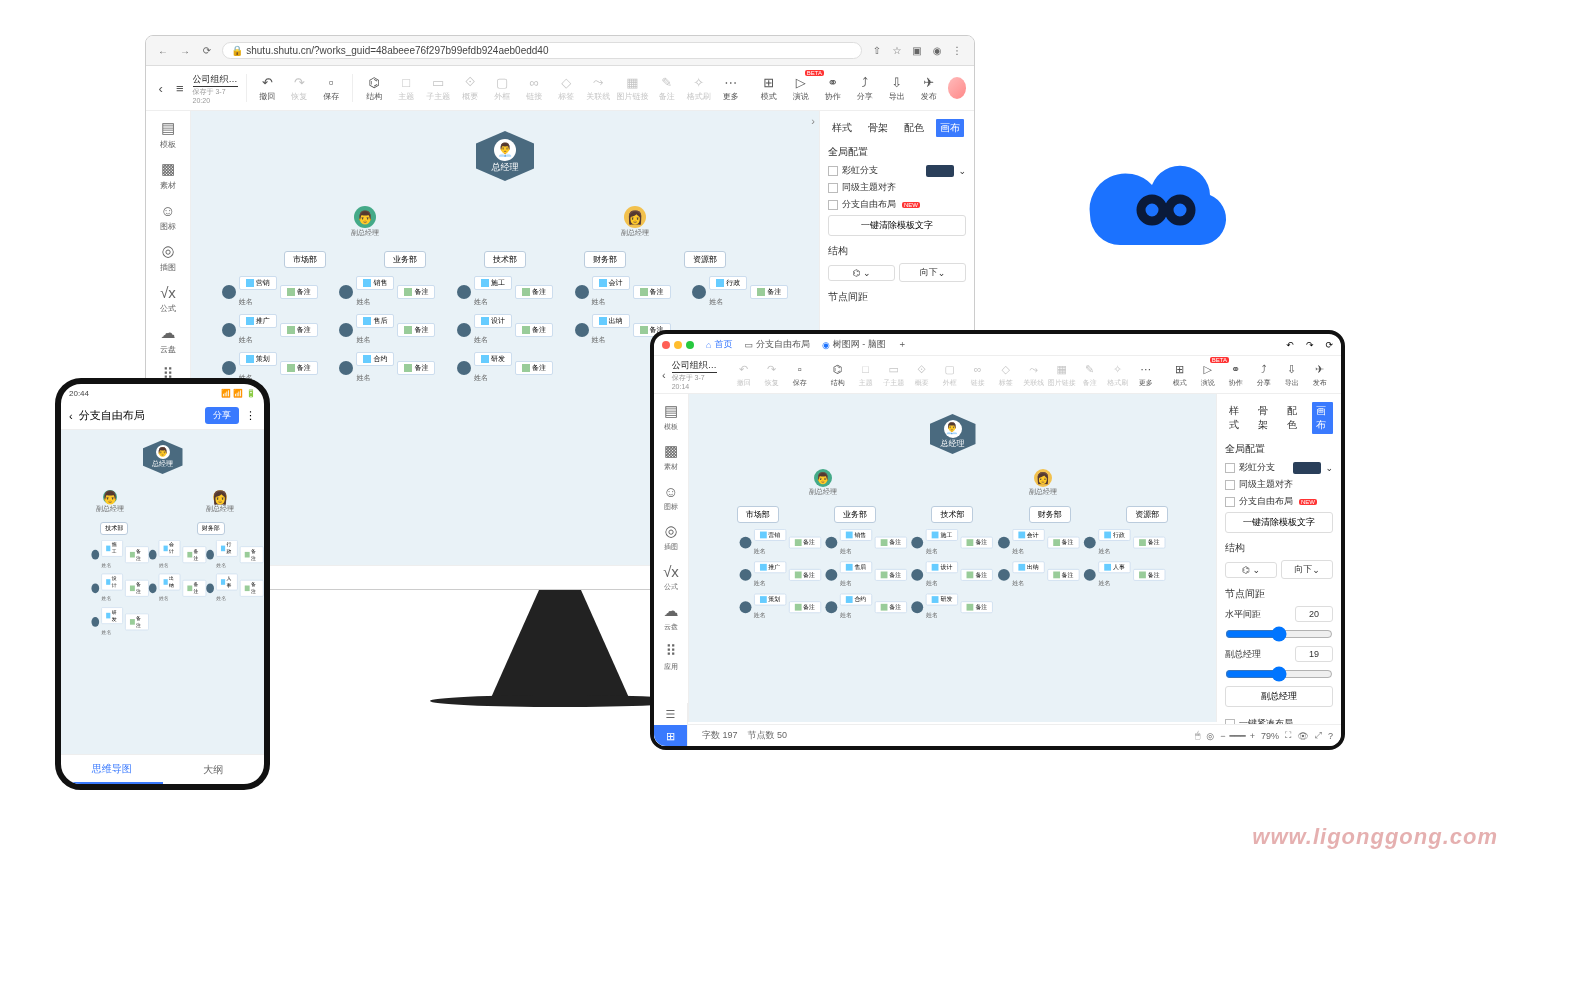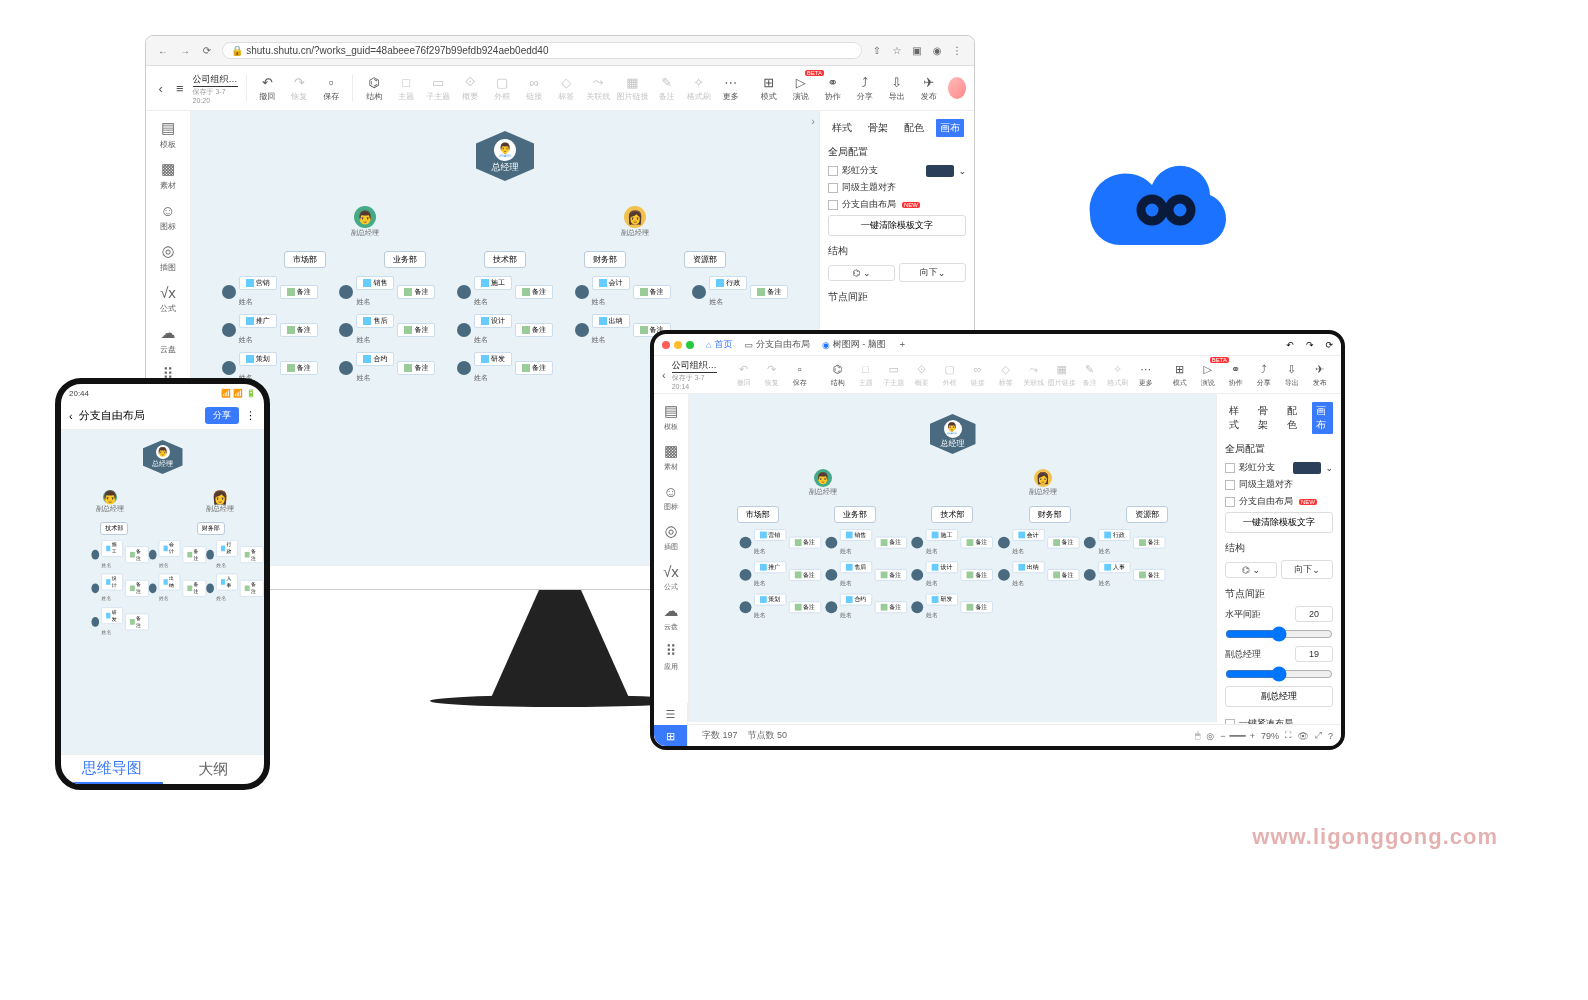--- a/index.html
+++ b/index.html
@@ -80,27 +80,27 @@
 .tbt{height:22px;display:flex;align-items:center;justify-content:center;font-size:11px;color:#666}
 .tbt.active{background:#3a7afe;color:#fff}
 
 .phone{left:55px;top:378px;width:215px;height:412px;border:6px solid #111;border-radius:26px;z-index:3}
 .ph-status{height:18px;display:flex;align-items:center;justify-content:space-between;padding:0 8px;font-size:8px;color:#444}
 .ph-icons{display:flex;gap:2px;font-size:8px}
 .ph-header{height:28px;display:flex;align-items:center;padding:0 8px;gap:6px;font-size:11px;border-bottom:1px solid #eee}
 .ph-share{background:#3a7afe;color:#fff;font-size:9px;padding:2px 8px;border-radius:3px;margin-left:auto}
 .ph-canvas{height:calc(100% - 76px);background:#e9f2f7;position:relative;overflow:hidden}
 .ph-tabs{height:30px;display:flex;border-top:1px solid #eee}
-.ph-tab{flex:1;display:flex;align-items:center;justify-content:center;font-size:15px;color:#666}
+.ph-tab{flex:1;display:flex;align-items:center;justify-content:center;font-size:10px;color:#666}
 .ph-tab.active{color:#3a7afe;border-bottom:2px solid #3a7afe}
 
 .cloud-logo{position:absolute;left:1080px;top:140px;width:160px;height:110px}
 .cloud-logo svg{width:100%;height:100%}
 
-.watermark{position:absolute;right:90px;bottom:150px;font-size:22px;font-weight:bold;color:rgba(180,30,30,.35);letter-spacing:1px}
+.watermark{position:absolute;right:90px;bottom:150px;font-size:22px;font-style:italic;font-weight:bold;color:rgba(180,30,30,.35);letter-spacing:1px}
 </style>
 </head>
 <body>
 
 <div class="cloud-logo">
 <svg viewBox="0 0 160 110">
       <path fill="#1b72ff" d="M130 55a30 30 0 0 0-58-10A36 36 0 0 0 10 75a30 30 0 0 0 30 30h80a26 26 0 0 0 10-50z"></path>
       <g fill="none" stroke="#0a1a3a" stroke-width="9">
         <circle cx="72" cy="70" r="11"></circle>
         <circle cx="100" cy="70" r="11"></circle>

